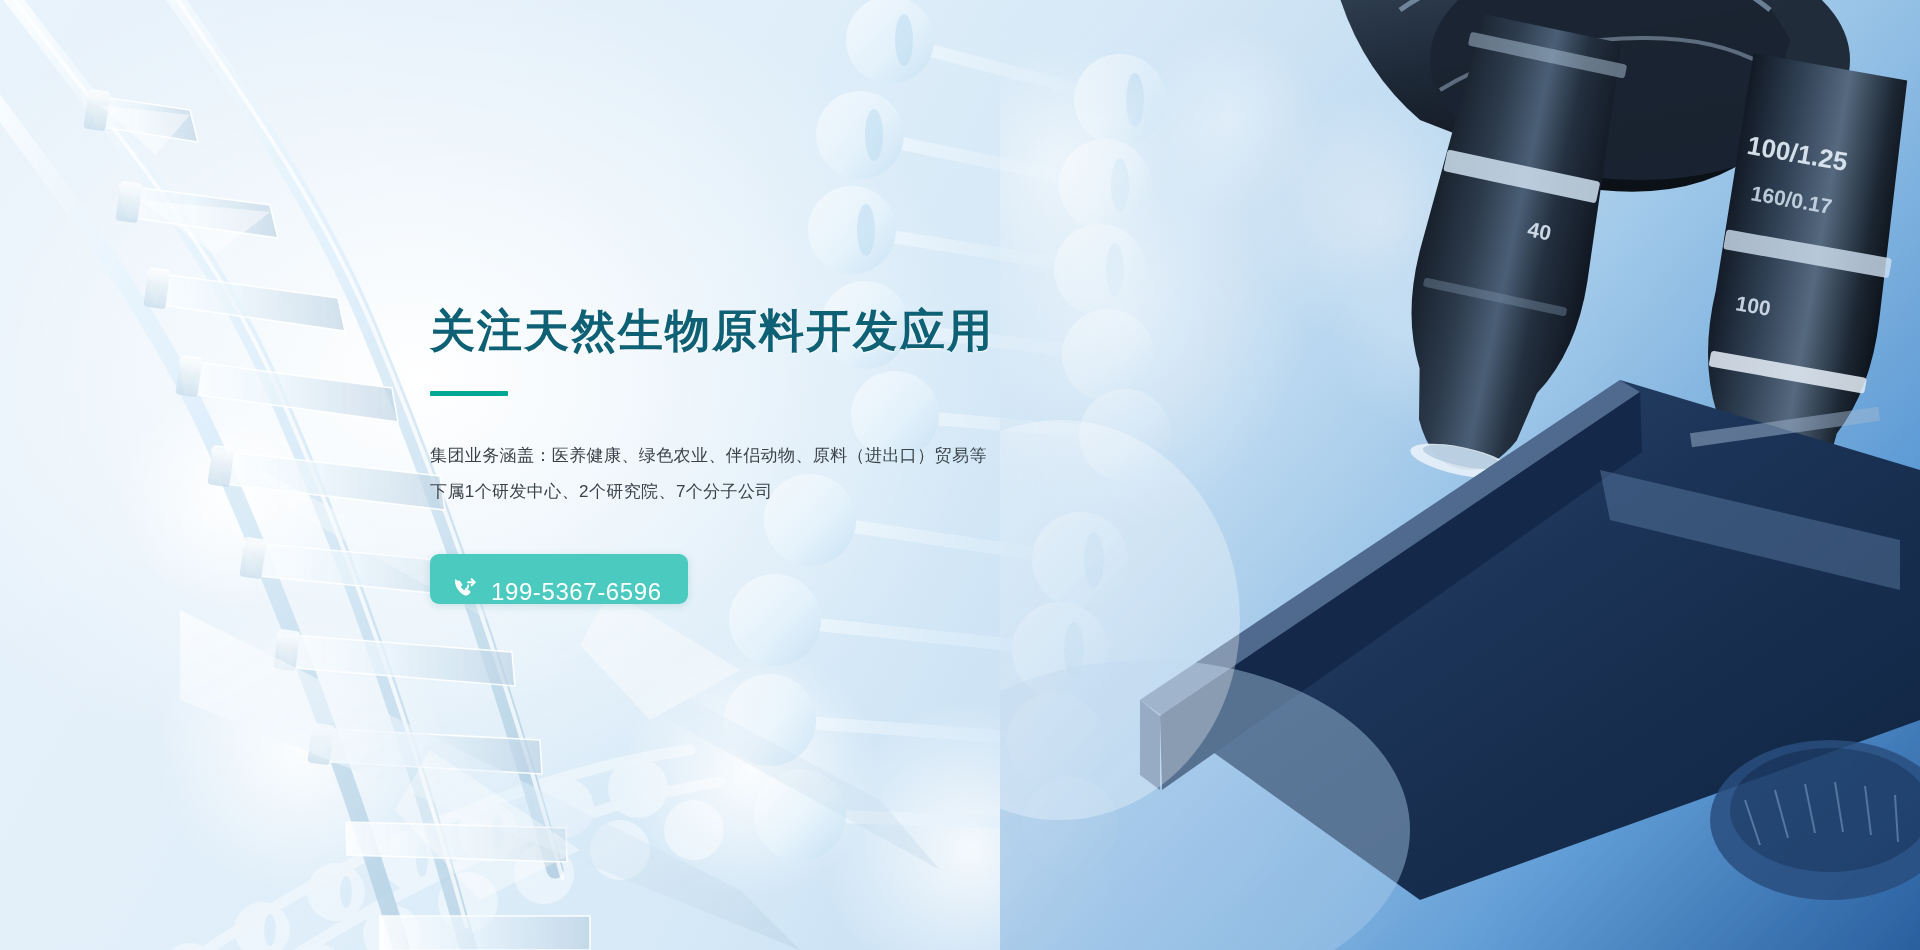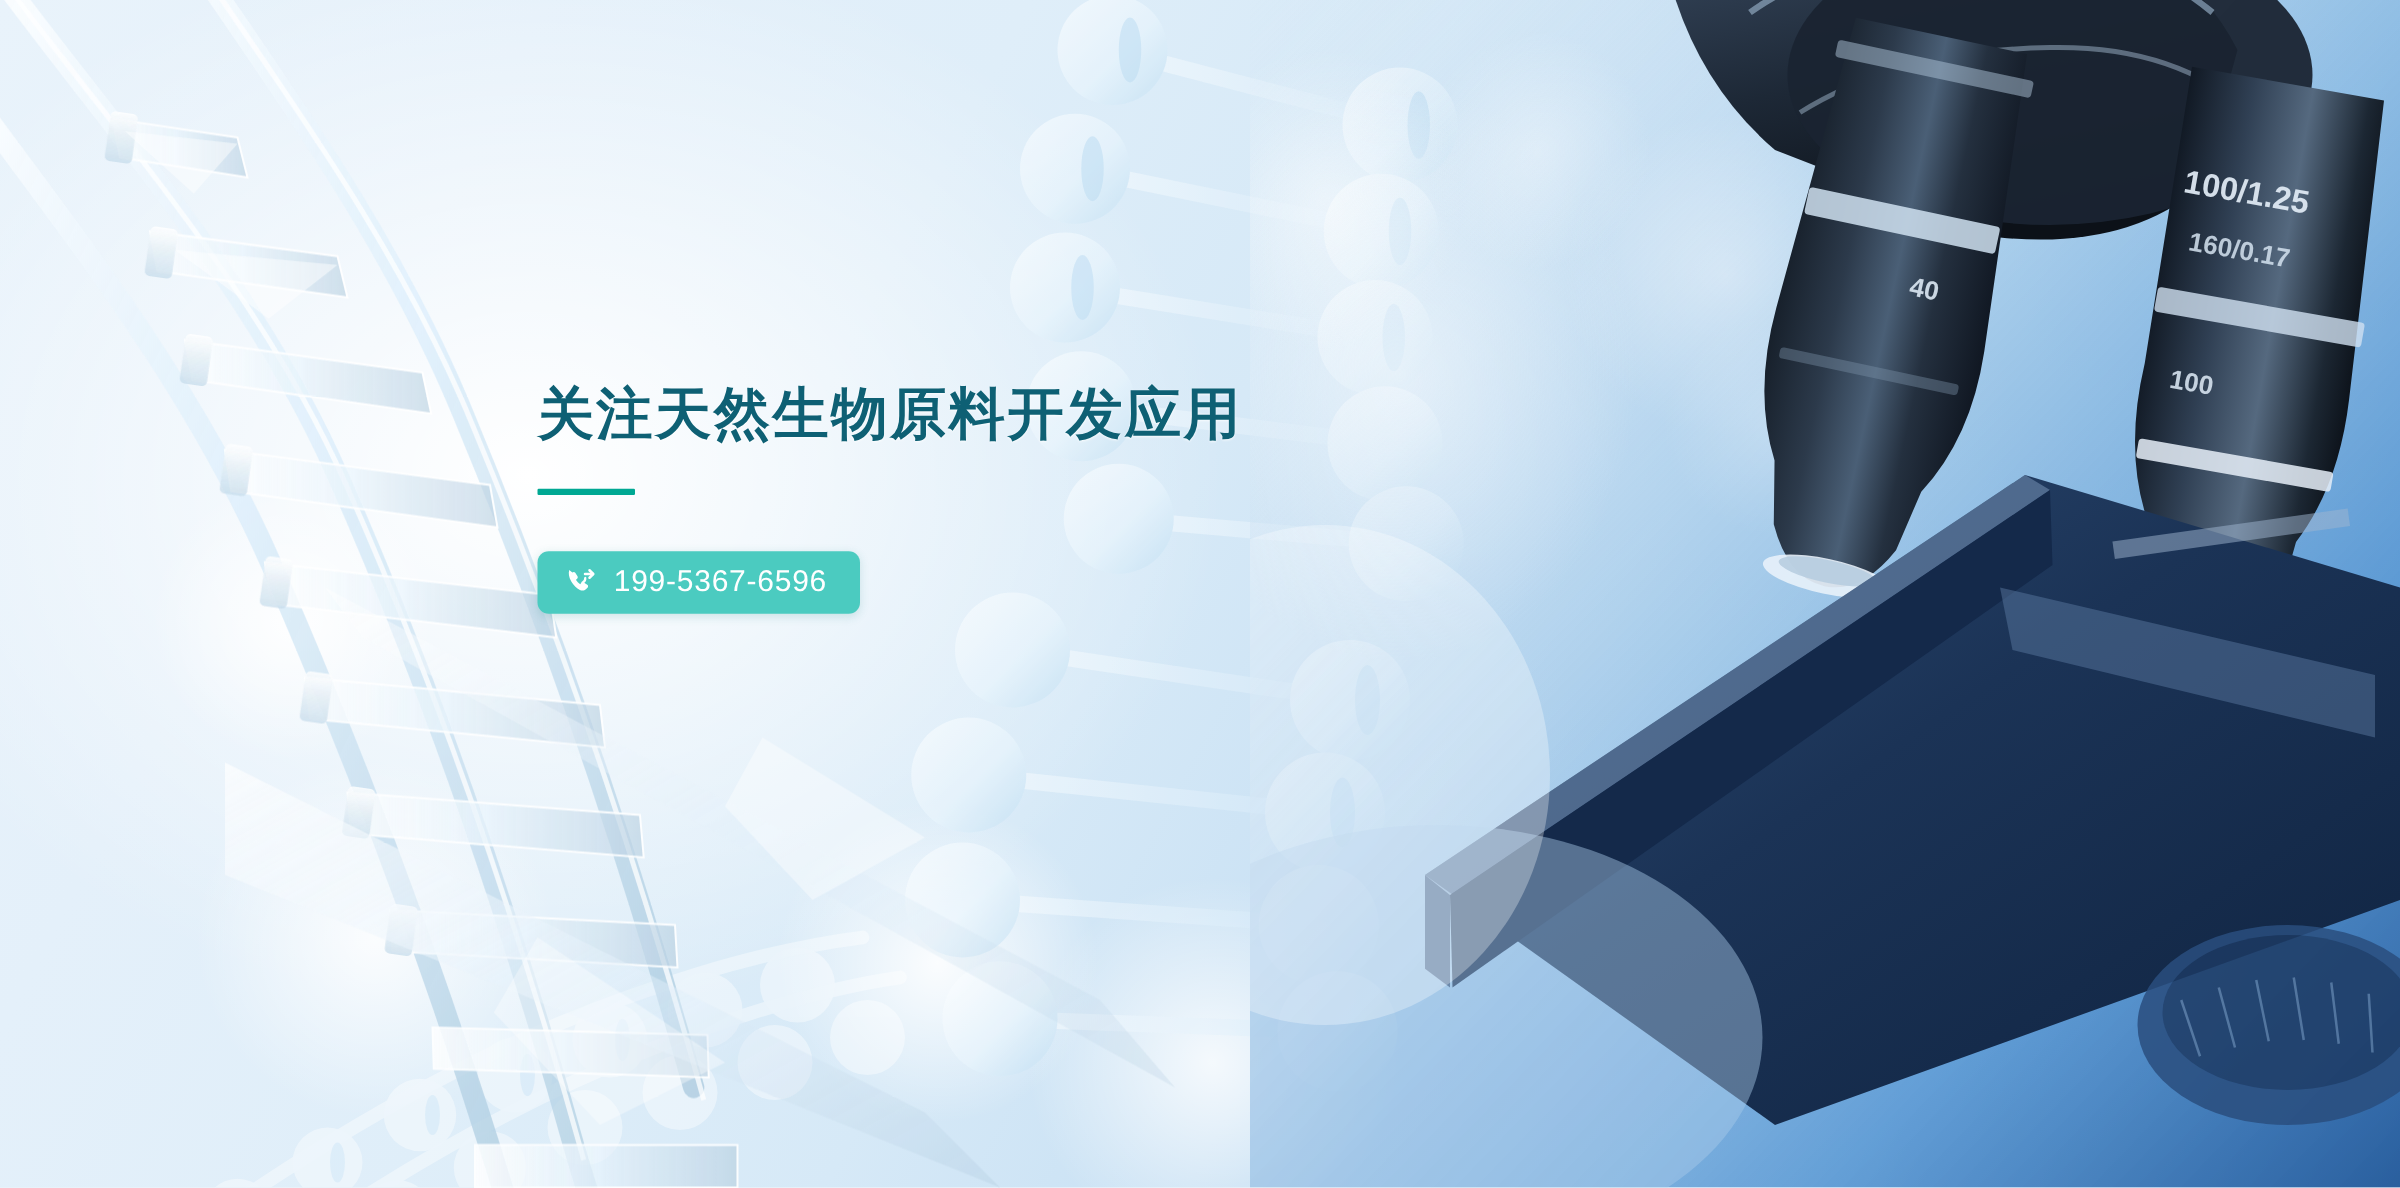--- a/index.html
+++ b/index.html
@@ -94,21 +94,21 @@
     font-size:17px;
     color:#3a4248;
     line-height:2.1;
     letter-spacing:.4px;
   }
   #hero-desc p { white-space:nowrap; }
 
   #phone-button {
     margin-top:45px;
     display:inline-flex;
-    align-items:center;
+    align-items:flex-end;
     gap:13px;
     height:50px;
     padding:0 26px 0 22px;
     background:#4bcbc0;
     border:none;
     border-radius:9px;
     cursor:pointer;
     box-shadow:0 2px 8px rgba(40,140,135,.18);
   }
 
@@ -408,20 +408,24 @@
       <ellipse cx="60" cy="620" rx="180" ry="200" fill="#ffffff" opacity=".3"></ellipse>
     </svg>
   </div>
 
   <div id="hero-content">
 
     <h1 id="hero-title">关注天然生物原料开发应用</h1>
 
     <div id="hero-divider"></div>
 
+    <div id="hero-desc">
+      <p>集团业务涵盖：医养健康、绿色农业、伴侣动物、原料（进出口）贸易等</p>
+      <p>下属1个研发中心、2个研究院、7个分子公司</p>
+    </div>
 
     <button id="phone-button">
       <span class="call-icon">
         <svg width="26" height="26" viewBox="0 0 26 26" fill="none" xmlns="http://www.w3.org/2000/svg">
           <path d="M3.4 4.0 C2.6 6.6 3.1 9.8 4.9 13.0 C6.7 16.2 9.3 18.6 11.9 19.9 C13.6 20.7 15.5 20.6 16.7 19.4 L18.0 18.1 C18.7 17.4 18.6 16.3 17.8 15.8 L15.0 14.0 C14.3 13.6 13.4 13.8 12.9 14.4 L12.2 15.3 C10.8 14.5 9.6 13.3 8.7 11.8 L9.6 11.1 C10.2 10.6 10.4 9.7 10.0 9.0 L8.2 6.2 C7.7 5.4 6.6 5.3 5.9 6.0 Z" fill="#ffffff"></path>
           <path d="M16.0 7.2 L22.4 7.2" stroke="#ffffff" stroke-width="2" stroke-linecap="round"></path>
           <path d="M19.6 4.2 L22.6 7.2 L19.6 10.2" stroke="#ffffff" stroke-width="2" stroke-linecap="round" stroke-linejoin="round" fill="none"></path>
           <path d="M16.2 10.4 Q16.4 13.2 14.0 14.0" stroke="#ffffff" stroke-width="1.8" stroke-linecap="round" fill="none"></path>
         </svg>
       </span>

